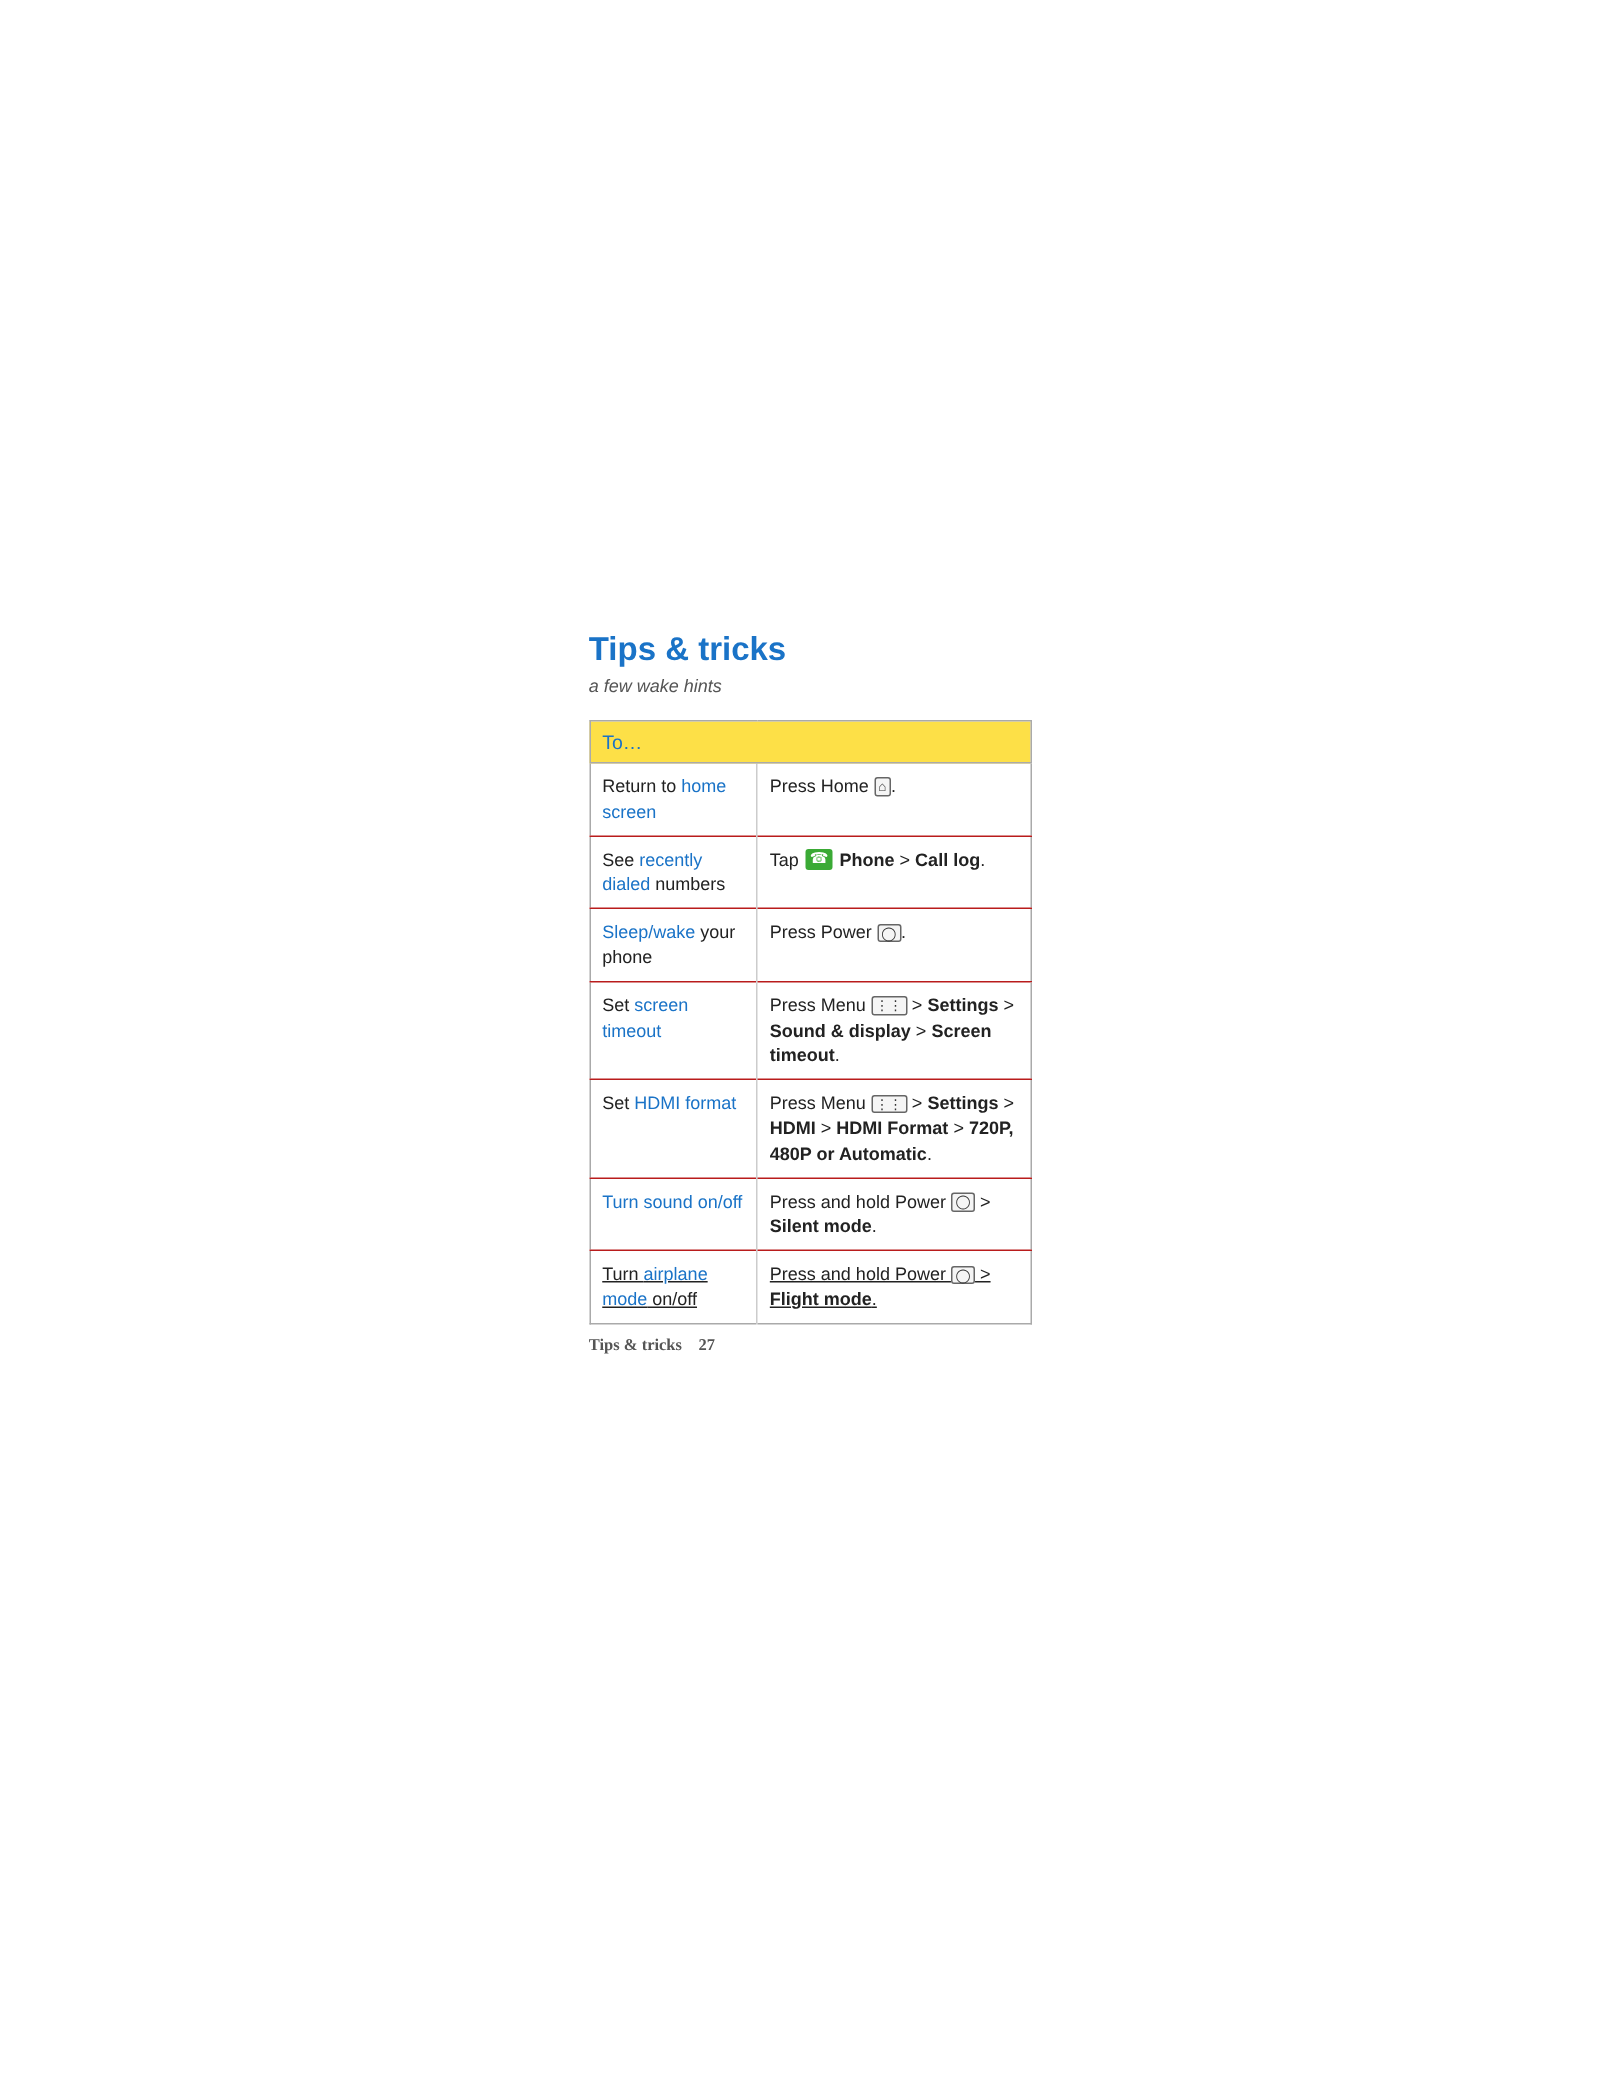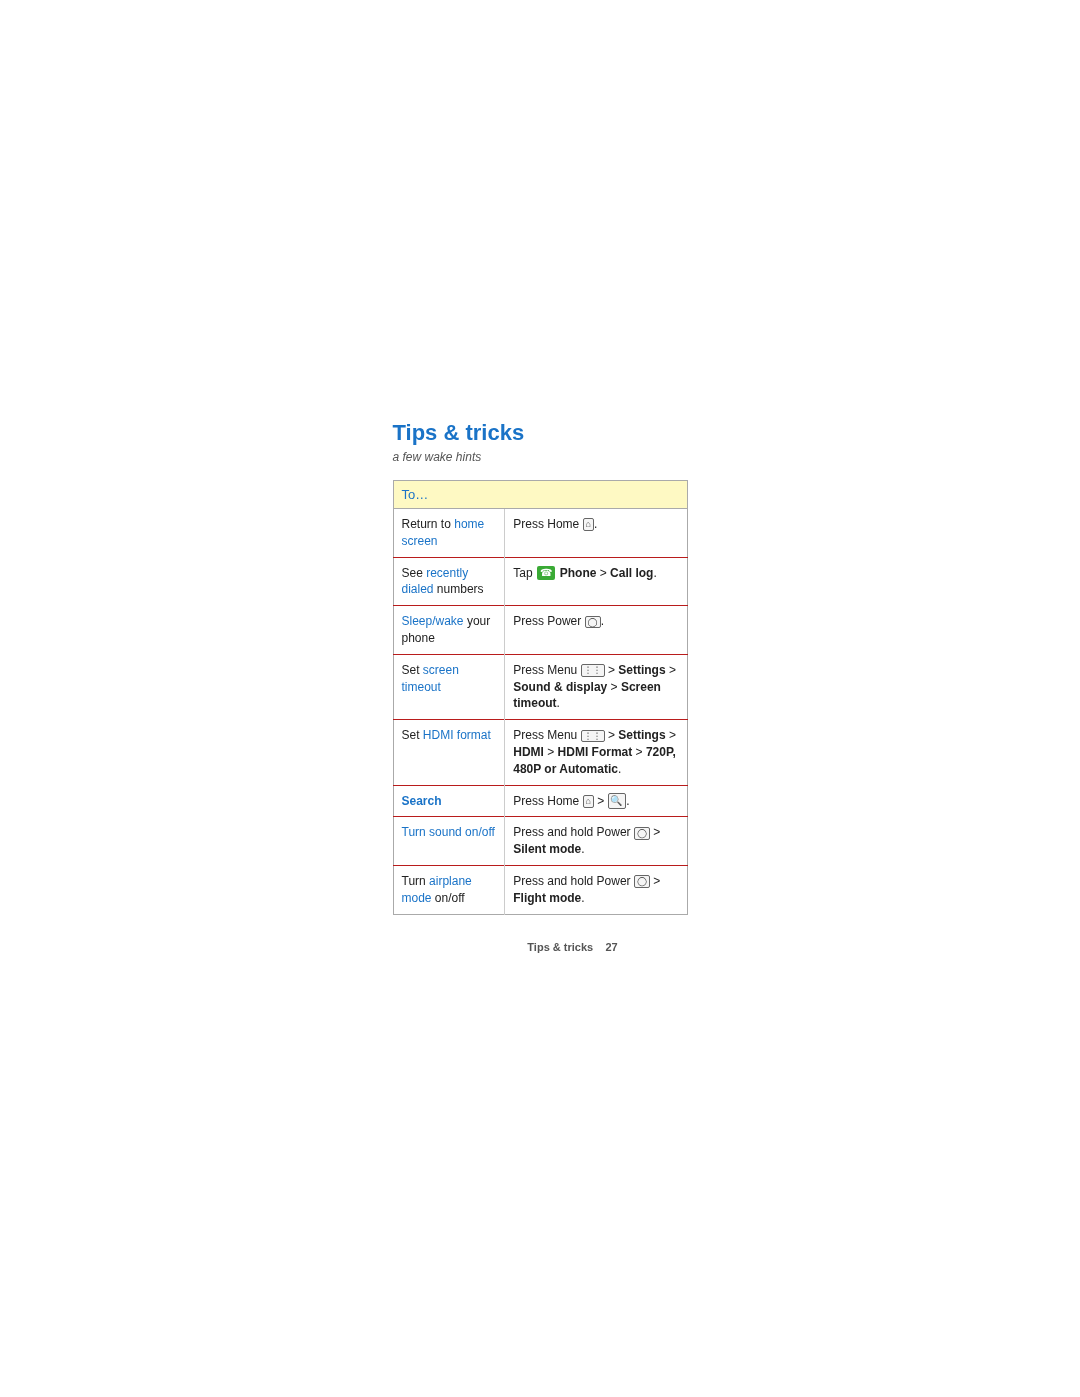--- a/index.html
+++ b/index.html
@@ -41,35 +41,36 @@
 
     
     .tips-table {
       width: 100%;
       border-collapse: collapse;
       border: 1px solid #aaa;
       font-size: 12px;
     }
 
     .tips-table thead tr th {
-      background: #fef9c3;
+      background: #fde047;
       padding: 6px 8px;
       text-align: left;
       font-weight: normal;
       color: #1a73c7;
       font-size: 13px;
       border-bottom: 1px solid #aaa;
     }
 
     .tips-table tbody tr {
       border-bottom: 1px solid #b91c1c;
     }
 
     .tips-table tbody tr:last-child {
       border-bottom: none;
+      text-decoration: underline;
     }
 
     .tips-table tbody tr td {
       padding: 7px 8px;
       vertical-align: top;
       line-height: 1.4;
     }
 
     .tips-table tbody tr td:first-child {
       width: 38%;
@@ -119,25 +120,26 @@
       border: 1px solid #666;
       border-radius: 2px;
       padding: 0 2px;
       font-size: 10px;
       vertical-align: middle;
       background: #f5f5f5;
       color: #333;
     }
 
     .footer-text {
-      text-align: center;
+      text-align: left;
       font-size: 11px;
       color: #555;
-      margin-top: 26px;
+      margin-top: 8px;
       width: 360px;
+      font-family: Liberation Serif, serif;
     }
 
     .footer-text span {
       font-weight: bold;
     }
   </style>
 </head>
 <body>
 
 <div class="page-content">
@@ -192,28 +194,20 @@
 
         <tr>
           <td>
             Set <span class="highlight-blue">HDMI format</span>
           </td>
           <td>
             Press Menu <span class="icon-box">⋮⋮</span> &gt; <span class="bold">Settings</span> &gt; <span class="bold">HDMI</span> &gt; <span class="bold">HDMI Format</span> &gt; <span class="bold">720P, 480P or Automatic</span>.
           </td>
         </tr>
 
-        <tr>
-          <td>
-            <span class="highlight-blue bold">Search</span>
-          </td>
-          <td>
-            Press Home <span class="icon-box">⌂</span> &gt; <span class="icon-search-box">🔍</span>.
-          </td>
-        </tr>
 
 
         <tr>
           <td>
             <span class="highlight-blue">Turn sound on/off</span>
           </td>
           <td>
             Press and hold Power <span class="icon-box">◯</span> &gt; <span class="bold">Silent mode</span>.
           </td>
         </tr>

